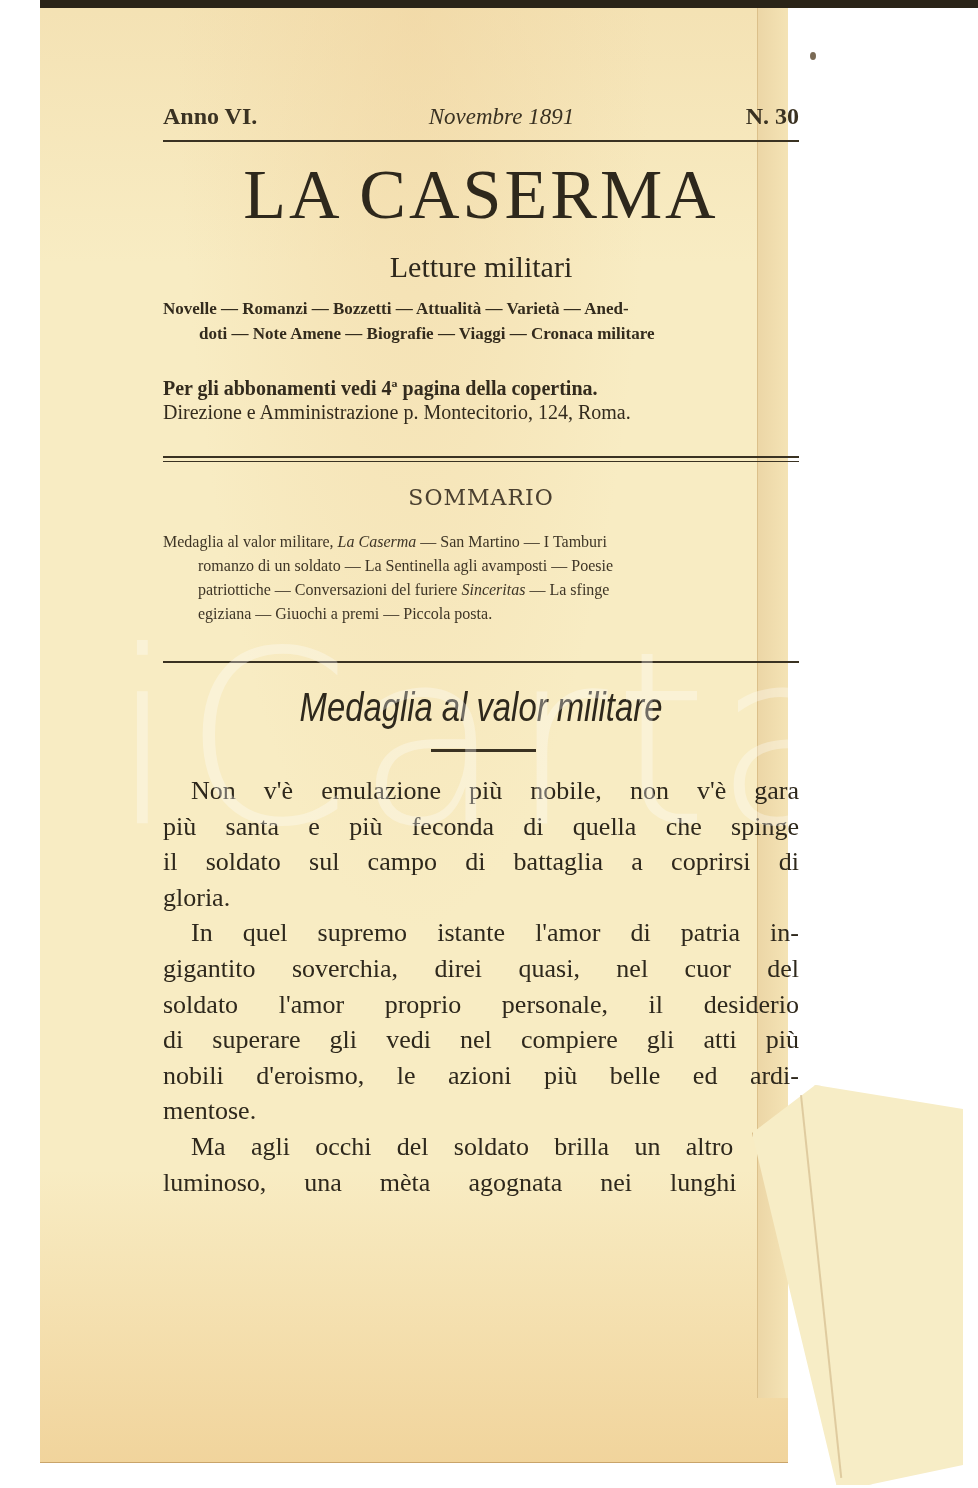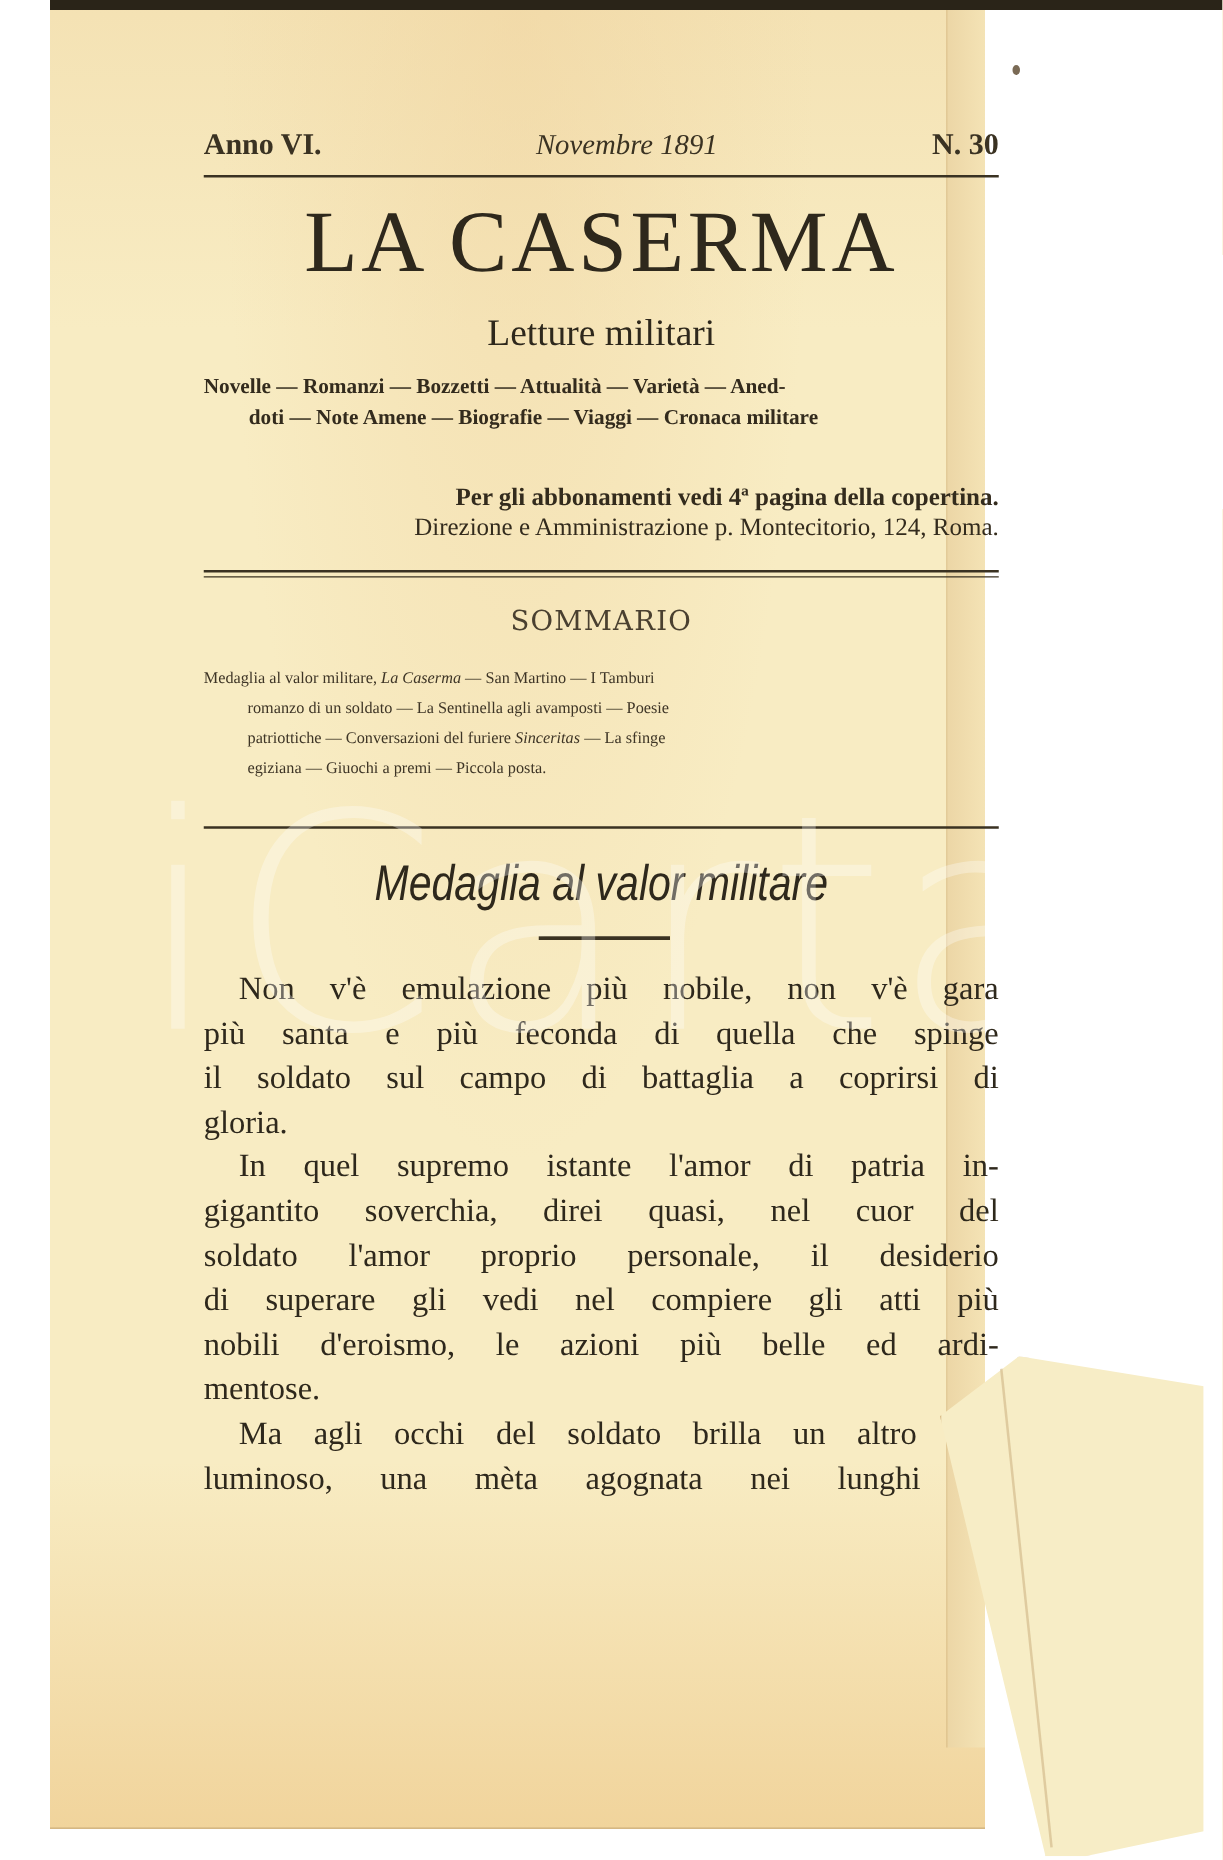--- a/index.html
+++ b/index.html
@@ -66,32 +66,32 @@
       font-family: "Liberation Serif", serif; font-size: 30px; color: #2e281c;
     }
     .topics {
       position: absolute; top: 296px; left: 0; width: 636px;
       font-family: "Liberation Serif", serif; font-weight: bold;
       font-size: 17px; line-height: 25px; text-align: justify; color: #332b1d;
     }
     .topics .l { display: block; }
     .topics .l.ind { padding-left: 36px; }
     .abbon {
-      position: absolute; top: 386px; left: 0; width: 636px; text-align: right;
+      position: absolute; top: 376px; left: 0; width: 636px; text-align: left;
       font-family: "Liberation Serif", serif; font-size: 20px; line-height: 24px; color: #332b1d;
     }
     .abbon .b { font-weight: bold; display: block; }
     .abbon .n { display: block; }
     .sommario-h {
       position: absolute; top: 485px; left: 0; width: 636px; text-align: center;
       font-family: "DejaVu Serif", serif; font-size: 22px; letter-spacing: 1px; color: #4a4030;
     }
     .sommario {
       position: absolute; top: 530px; left: 0; width: 636px;
-      font-family: "Liberation Serif", serif; font-size: 13px; line-height: 24px; color: #3e3526;
+      font-family: "Liberation Serif", serif; font-size: 16px; line-height: 24px; color: #3e3526;
     }
     .sommario .l { display: block; padding-left: 35px; text-align: justify; }
     .sommario .l.first { padding-left: 0; }
     .art-title {
       position: absolute; top: 685px; left: 0; width: 636px; text-align: center;
       font-family: "Liberation Sans", sans-serif; font-style: italic;
       font-size: 40px; transform: scaleX(0.82); color: #2e281c;
     }
     .title-rule {
       position: absolute; top: 749px; left: 268px; width: 105px; height: 3px;

